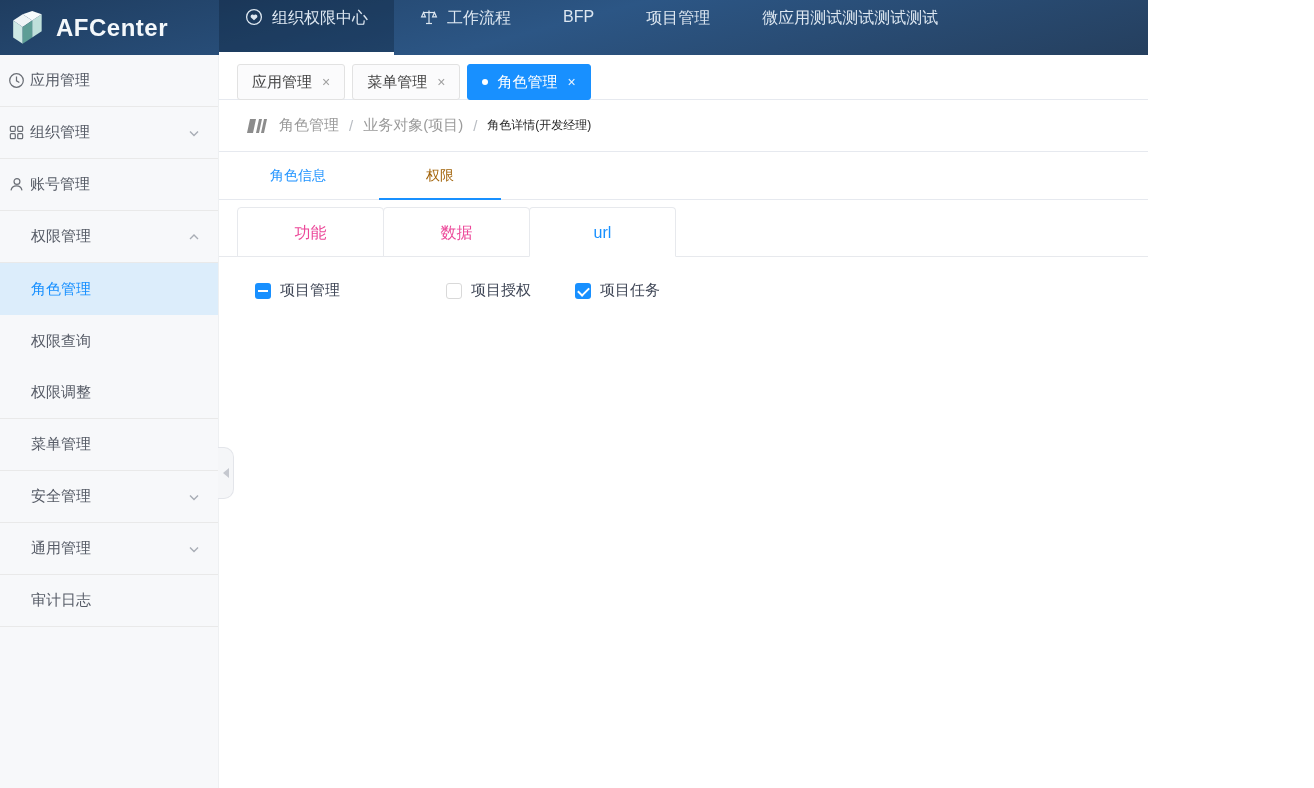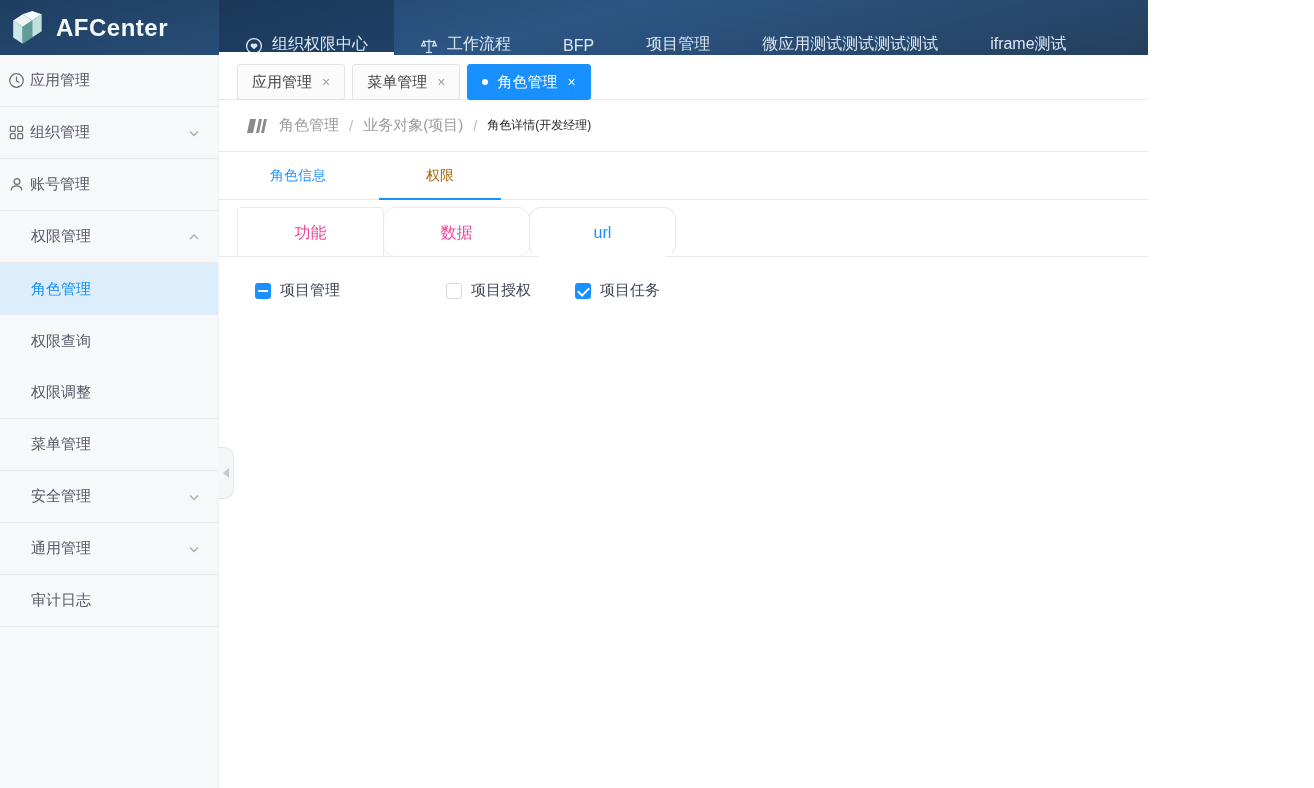--- a/index.html
+++ b/index.html
@@ -13,21 +13,21 @@
   
   .topbar {
     height:55px; flex:0 0 55px; display:flex; align-items:stretch;
     background:linear-gradient(165deg,#1f3d60 0%,#2c5685 48%,#253f5e 100%);
   }
   .logo { width:219px; display:flex; align-items:center; padding-left:10px; }
   .logo-mark { width:38px; height:36px; margin-right:8px; }
   .logo-text { color:#f4f8fb; font-size:24px; font-weight:600; letter-spacing:.5px; }
   .topnav { display:flex; align-items:stretch; }
   .nav-item {
-    display:flex; align-items:flex-end; padding:0 26px; cursor:pointer;
+    display:flex; align-items:flex-start; padding:8px 26px; cursor:pointer;
     color:#dde7f1; font-size:16px; position:relative; white-space:nowrap;
   }
   .nav-item .nav-ic { display:flex; margin-right:9px; }
   .nav-item.active { background:rgba(8,24,44,.30); }
   .nav-item.active::after {
     content:""; position:absolute; left:0; right:0; bottom:0; height:3px; background:#fff;
   }
 
   
   .body { flex:1; display:flex; min-height:0; }
@@ -102,21 +102,21 @@
 
   .card-tabs { position:relative; padding:7px 0 0 18px; height:57px; display:flex; }
   .card-tabs::after {
     content:""; position:absolute; left:0; bottom:0; width:100%; height:1px; background:#e7e9ed;
   }
   .card-tab {
     width:147px; height:50px; line-height:49px; text-align:center; font-size:16px;
     background:#fff; border:1px solid #e7e9ed; border-radius:4px 4px 0 0;
     color:#ec4899; cursor:pointer; position:relative; z-index:1;
   }
-  .card-tab + .card-tab { margin-left:-1px;border-radius:12px; }
+  .card-tab + .card-tab { margin-left:-1px; }
   .card-tab.active { color:#1890ff; border-bottom-color:#fff; z-index:2; }
 
   .perm-row { display:flex; align-items:center; padding:24px 0 0 36px; }
   .perm-item { display:flex; align-items:center; }
   .perm-item.gap-lg { margin-right:106px; }
   .perm-item.gap-sm { margin-right:44px; }
   .cb {
     width:16px; height:16px; border-radius:3px; position:relative; flex:0 0 16px;
     cursor:pointer;
   }
@@ -171,23 +171,20 @@
       </div>
       <div class="nav-item">
         <span>BFP</span>
       </div>
       <div class="nav-item">
         <span>项目管理</span>
       </div>
       <div class="nav-item">
         <span>微应用测试测试测试测试</span>
       </div>
-      <div class="nav-item">
-        <span>iframe测试</span>
-      </div>
     </nav>
   </header>
 
   <div class="body">
 
     <aside class="sidebar">
       <div class="side-item lv-icon divided">
         <span class="s-ic">
           <svg width="17" height="17" viewBox="0 0 18 18" fill="none" stroke="#6b6f76" stroke-width="1.3">
             <circle cx="9" cy="9" r="7.2"></circle>

